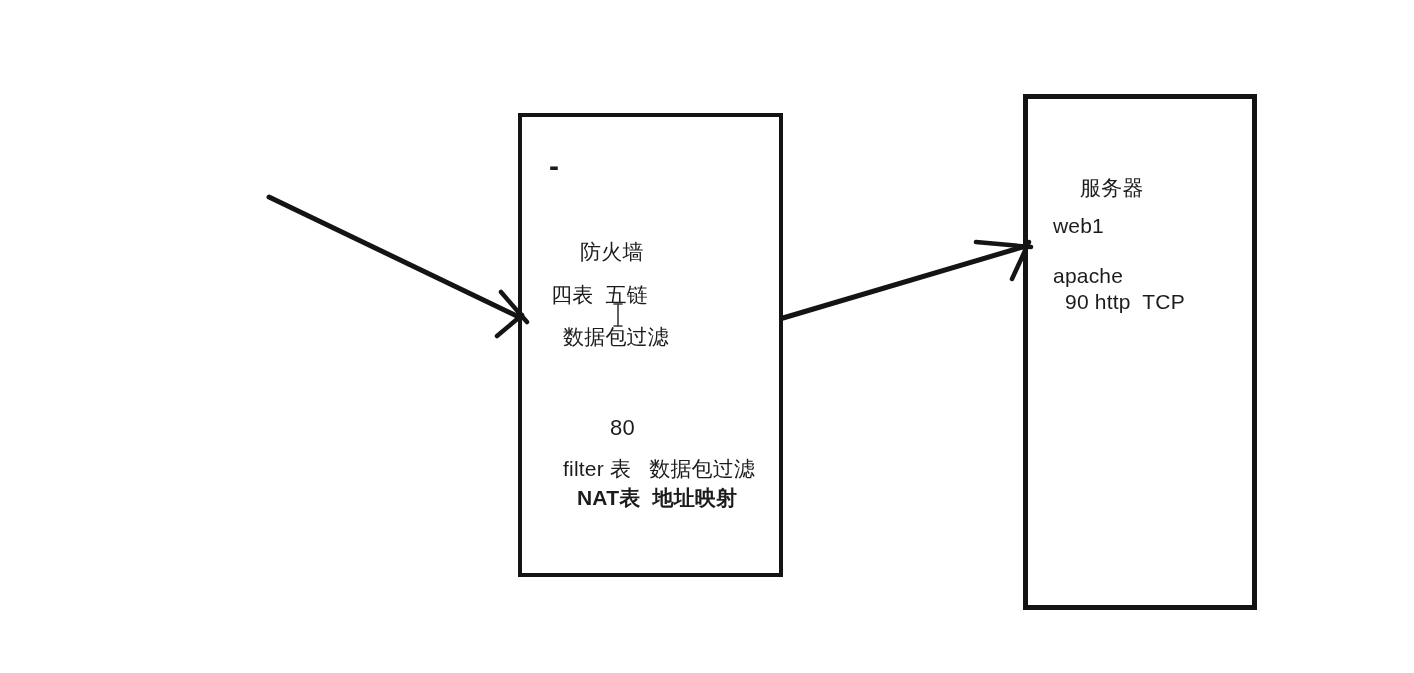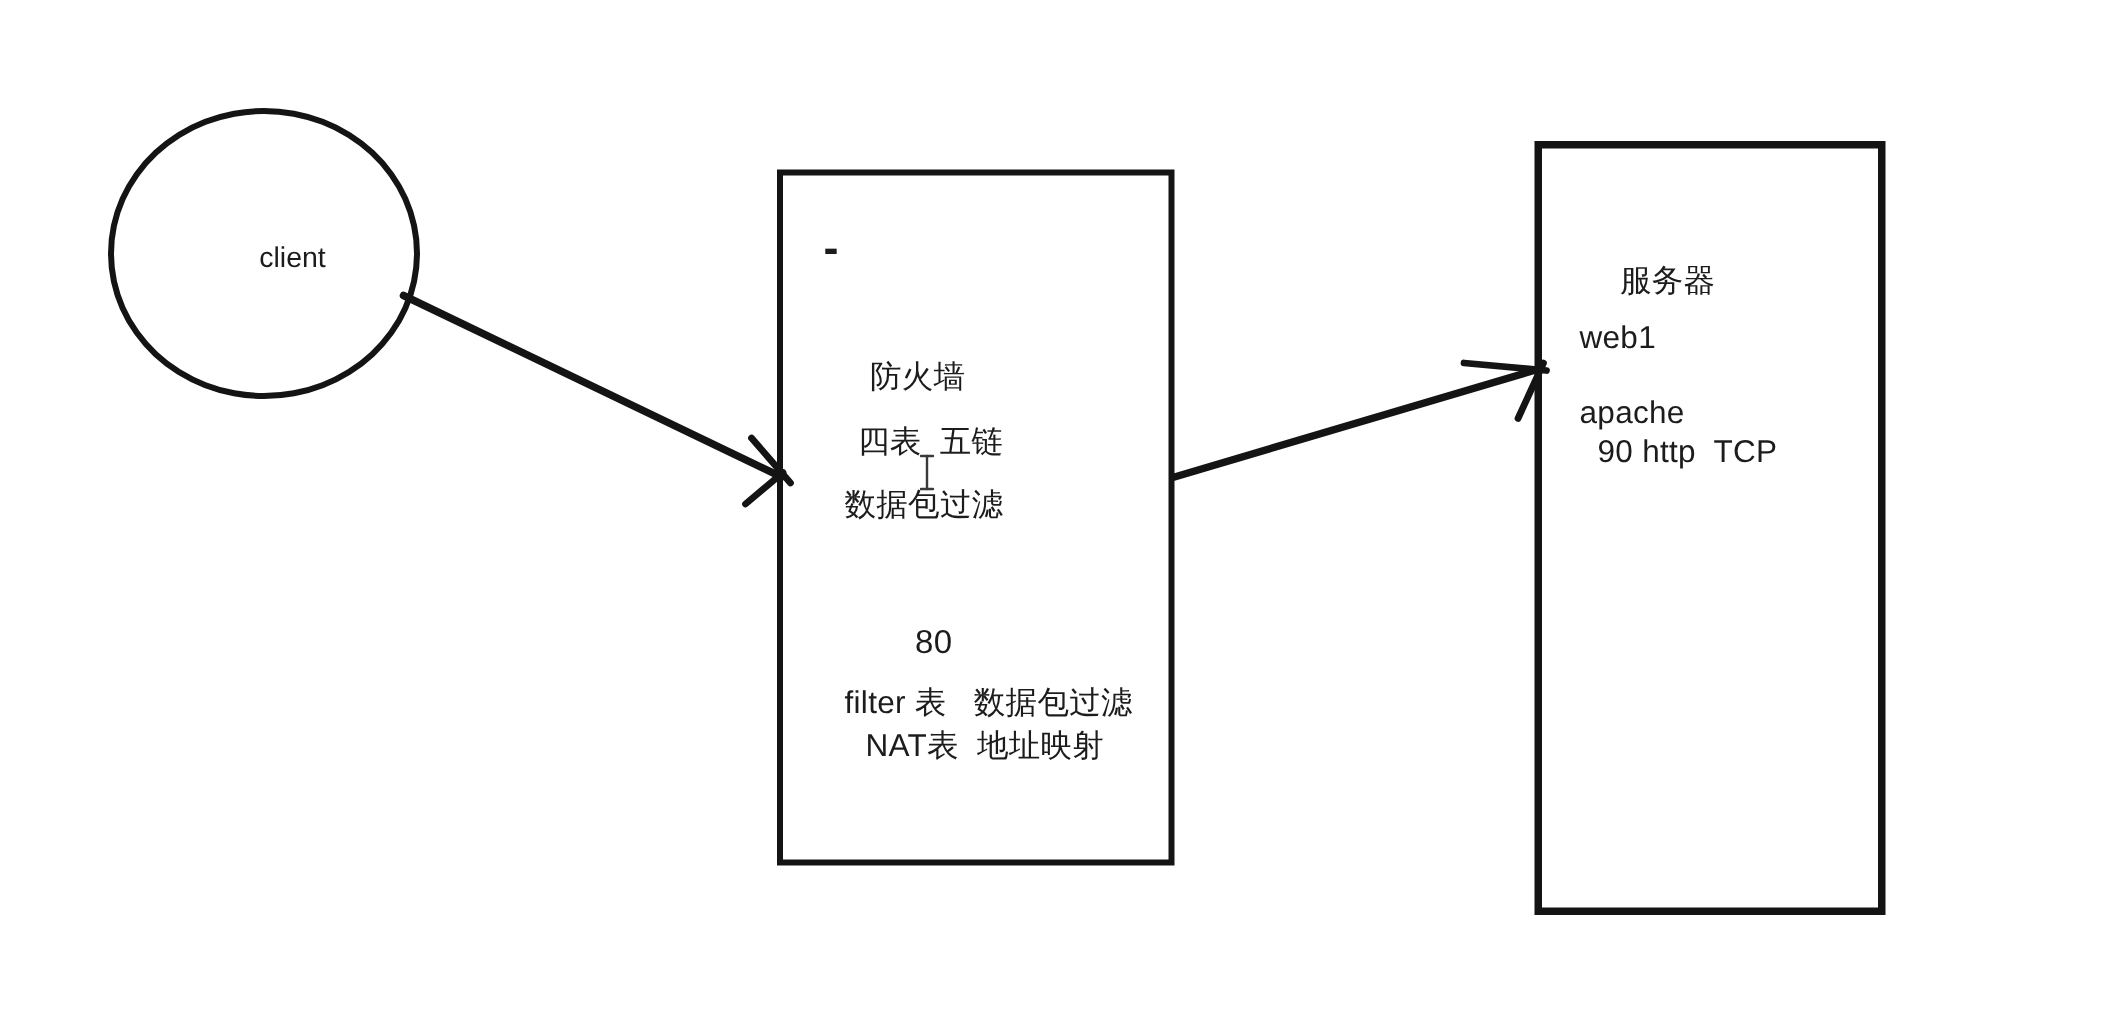--- a/index.html
+++ b/index.html
@@ -43,25 +43,25 @@
     font-size: 19px;
     padding-left: 38px; padding-top: 8px;
     color: #1c1c1c;
     white-space: pre;
   }
   .dash-mark {
     left: 549px; top: 151px;
     font-size: 30px; font-weight: 700; line-height: 1;
   }
   .fw-title        { left: 580px; top: 240px; }
-  .fw-tables       { left: 572px; top: 283px; }
+  .fw-tables       { left: 551px; top: 283px; }
   .fw-match        { left: 563px; top: 325px; }
   .fw-port         { left: 610px; top: 372px; font-size: 22px; margin-top: 44px; }
   .fw-filter       { left: 563px; top: 421px; margin-top: 36px; }
-  .fw-nat          { left: 577px; top: 486px; }
+  .fw-nat          { left: 577px; top: 486px; font-weight: bold; }
   .sv-role         { left: 1080px; top: 176px; }
   .sv-host         { left: 1053px; top: 214px; }
   .sv-service      { left: 1053px; top: 264px; }
   .sv-port         { left: 1065px; top: 290px; }
   .text-cursor {
     position: absolute; left: 611px; top: 302px;
     width: 14px; height: 26px;
   }
 </style>
 </head>
@@ -75,23 +75,20 @@
       <path d="M501 292 L527 322" stroke="#141414" stroke-width="4.5"></path>
       <path d="M497 336 L522 315" stroke="#141414" stroke-width="4.5"></path>
     </g>
     <g fill="none" stroke-linecap="round">
       <path d="M783 318 L1026 246" stroke="#141414" stroke-width="5"></path>
       <path d="M976 242 L1031 247" stroke="#141414" stroke-width="4.5"></path>
       <path d="M1012 279 L1029 242" stroke="#141414" stroke-width="4.5"></path>
     </g>
   </svg>
 
-  <div class="shape client-circle">
-    <span class="client-label">client</span>
-  </div>
 
   <div class="shape firewall-box"></div>
   <span class="txt dash-mark">-</span>
   <span class="txt fw-title">防火墙</span>
   <span class="txt fw-tables">四表  五链</span>
   <span class="txt fw-match">数据包过滤</span>
   <span class="txt fw-port">80</span>
   <span class="txt fw-filter">filter 表   数据包过滤</span>
   <span class="txt fw-nat">NAT表  地址映射</span>
 

